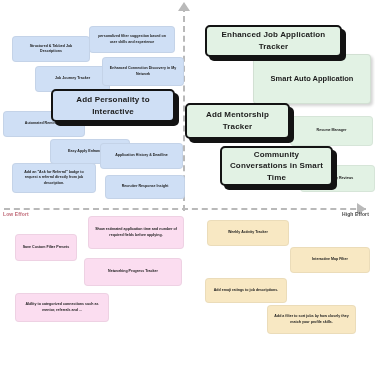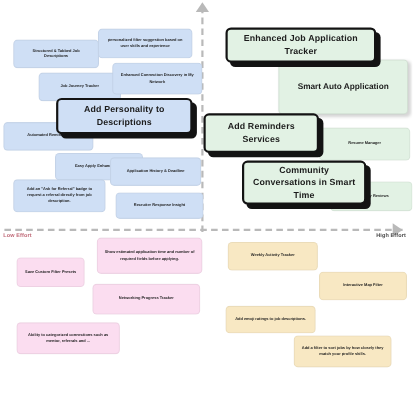--- a/index.html
+++ b/index.html
@@ -115,21 +115,21 @@
 
   <div class="card blue plain" style="left:102px; top:57px; width:82px; height:29px;">
     <span>Enhanced Connection Discovery in My Network</span>
   </div>
 
   <div class="card blue plain" style="left:3px; top:111px; width:82px; height:26px;">
     <span>Automated Reminders</span>
   </div>
 
   <div class="card blue framed" style="left:51px; top:89px; width:124px; height:33px;">
-    <span>Add Personality to Descriptions</span>
+    <span>Add Personality to Interactive</span>
   </div>
 
   <div class="card blue plain" style="left:50px; top:139px; width:80px; height:25px;">
     <span>Easy Apply Enhancement</span>
   </div>
 
   <div class="card blue plain" style="left:12px; top:163px; width:84px; height:30px;">
     <span>Add an "Ask for Referral" badge to request a referral directly from job description.</span>
   </div>
 
@@ -151,21 +151,21 @@
 
   <div class="card green soft" style="left:253px; top:54px; width:118px; height:50px; font-size:7.5px;">
     <span>Smart Auto Application</span>
   </div>
 
   <div class="card green framed" style="left:205px; top:25px; width:137px; height:32px;">
     <span>Enhanced Job Application Tracker</span>
   </div>
 
   <div class="card green framed" style="left:185px; top:103px; width:105px; height:36px;">
-    <span>Add Reminders Services</span>
+    <span>Add Mentorship Tracker</span>
   </div>
 
   <div class="card green framed" style="left:220px; top:146px; width:113px; height:40px;">
     <span>Community Conversations in Smart Time</span>
   </div>
 
   <div class="card pink plain" style="left:15px; top:234px; width:62px; height:27px;">
     <span>Save Custom Filter Presets</span>
   </div>
 

